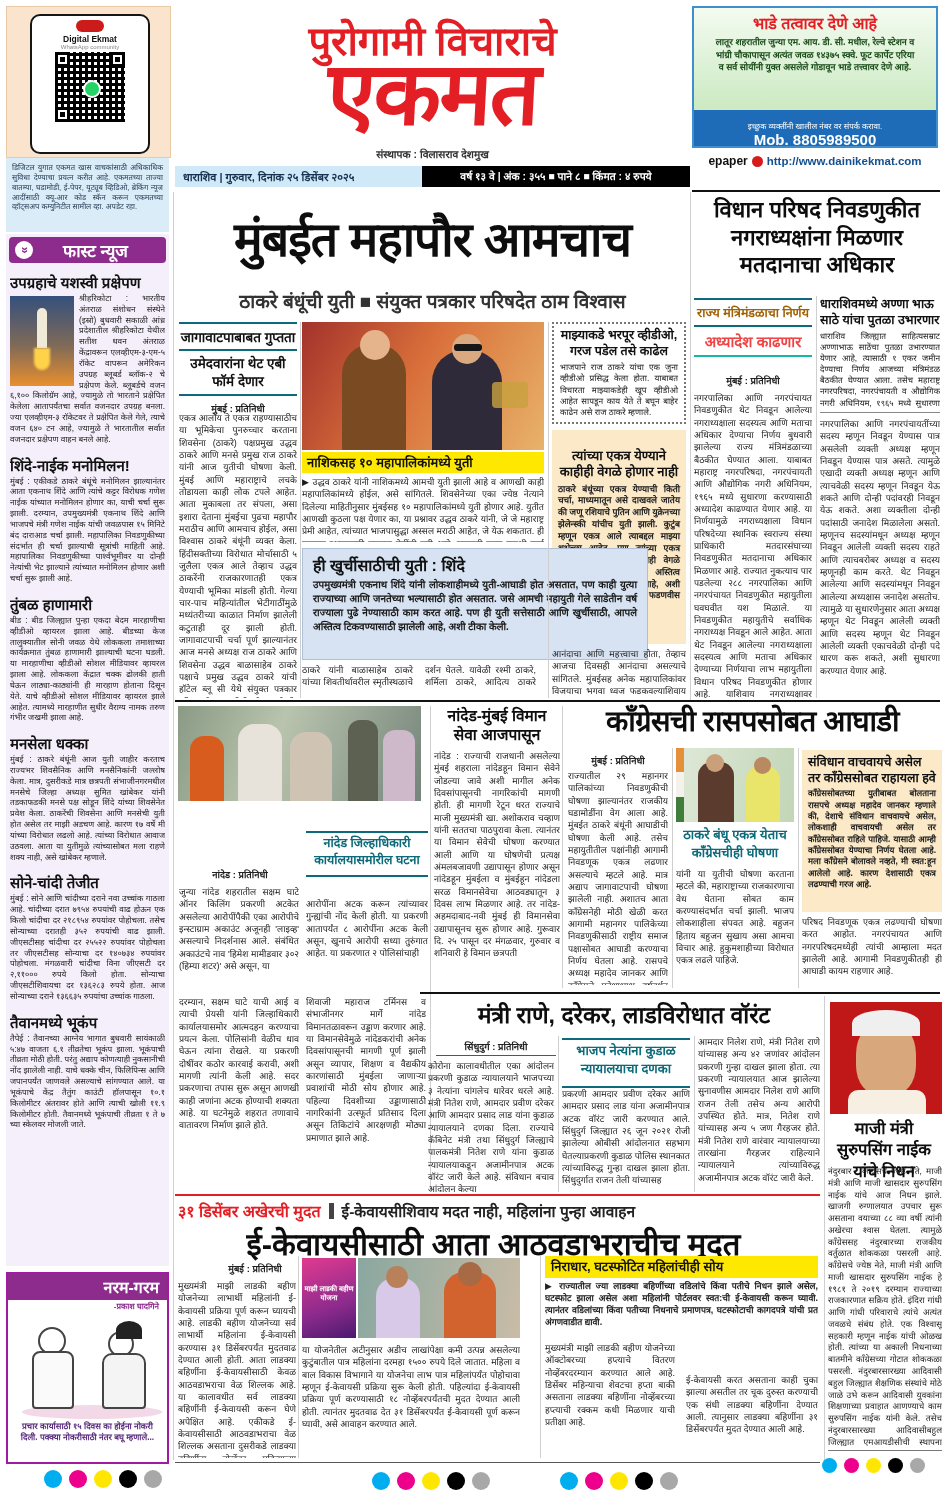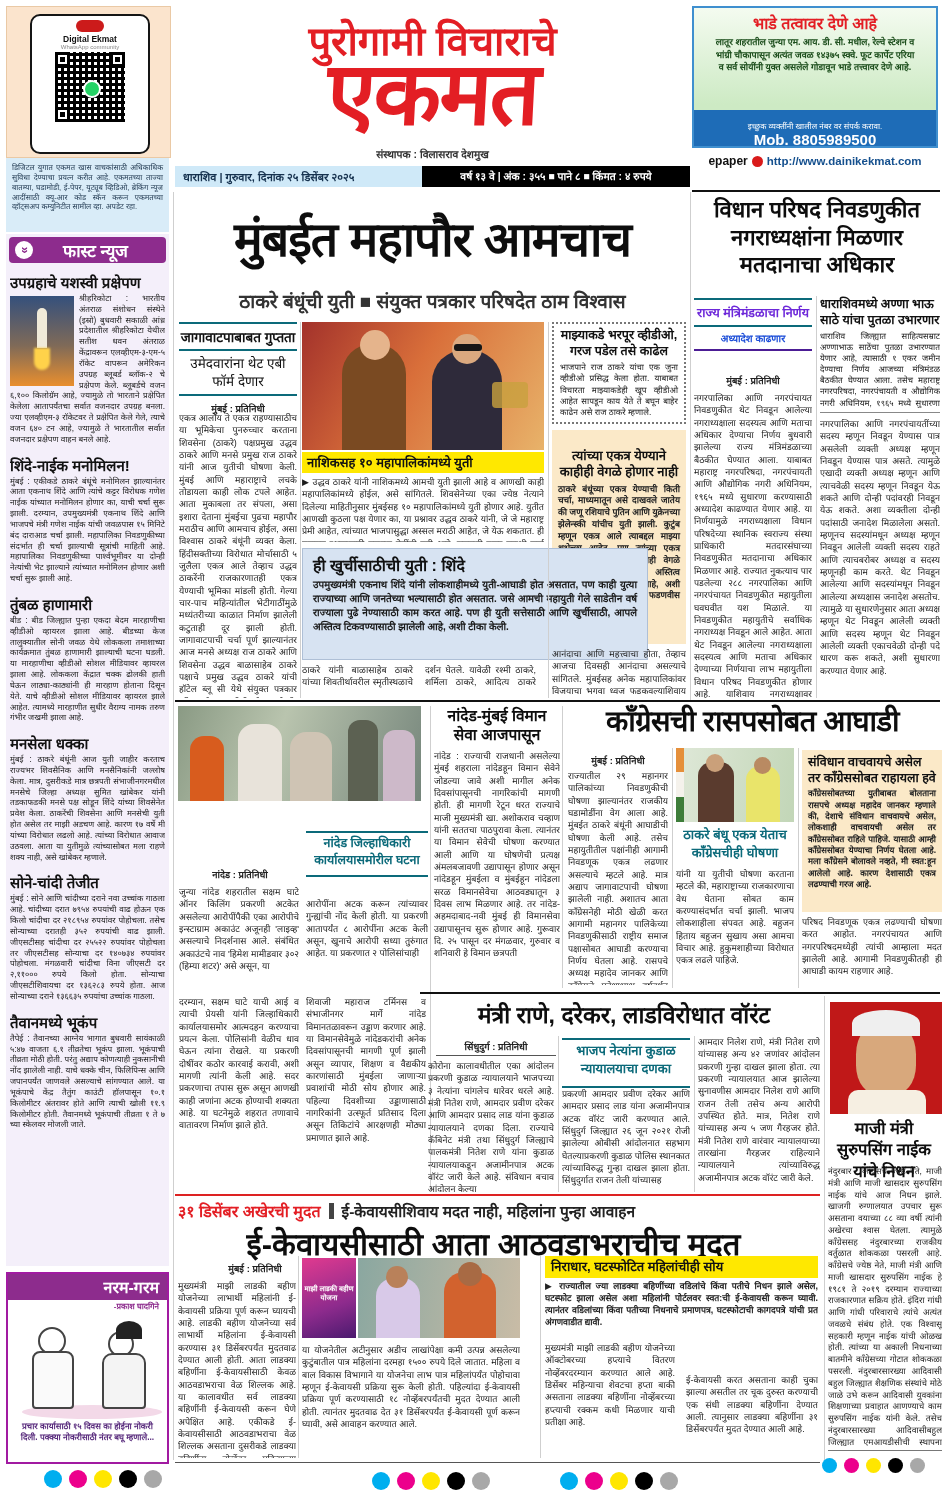--- a/index.html
+++ b/index.html
@@ -76,37 +76,37 @@
     <div style="flex:1;font-size:11px;font-weight:bold;color:#16324f;padding-left:8px;">धाराशिव | गुरुवार, दिनांक २५ डिसेंबर २०२५</div>
     <div style="width:268px;height:21px;background:#000;color:#fff;font-size:10.5px;font-weight:bold;text-align:center;line-height:21px;">वर्ष १३ वे | अंक : ३५५ ■ पाने ८ ■ किंमत : ४ रुपये</div>
   </div>
 
   <div class="abs hd" style="left:175px;top:190px;width:515px;height:95px;display:flex;align-items:center;justify-content:center;font-size:48px;white-space:nowrap;letter-spacing:-1px;">मुंबईत महापौर आमचाच</div>
   <div class="abs ctr" style="left:180px;top:288px;width:505px;height:26px;font-size:19px;font-weight:800;color:#333;">ठाकरे बंधूंची युती ■ संयुक्त पत्रकार परिषदेत ठाम विश्वास</div>
 
   <div class="hr" style="left:692px;top:190px;width:248px;height:2px;"></div>
   <div class="abs hd ctr" style="left:694px;top:196px;width:246px;height:96px;font-size:22px;line-height:1.25;">विधान परिषद निवडणुकीत नगराध्यक्षांना मिळणार मतदानाचा अधिकार</div>
   <div class="abs" style="left:694px;top:298px;width:118px;border-top:2px solid #0c6a7a;">
-    <div class="ctr" style="font-size:12.5px;font-weight:800;color:#6d28d9;padding:4px 0;border-bottom:2px solid #0c6a7a;">राज्य मंत्रिमंडळाचा निर्णय</div>
-    <div class="ctr" style="font-size:10px;font-weight:800;color:#1d4ed8;padding:4px 0;border-bottom:2px solid #4c1d95;">अध्यादेश काढणार</div>
+    <div class="ctr" style="font-size:12.5px;font-weight:800;color:#a16207;padding:4px 0;border-bottom:2px solid #0c6a7a;">राज्य मंत्रिमंडळाचा निर्णय</div>
+    <div class="ctr" style="font-size:15px;font-weight:800;color:#ef4444;padding:4px 0;border-bottom:2px solid #14b8a6;">अध्यादेश काढणार</div>
   </div>
   <div class="abs byline" style="left:694px;top:374px;width:118px;">मुंबई : प्रतिनिधी</div>
   <div class="abs bt" style="left:694px;top:392px;width:118px;height:306px;">नगरपालिका आणि नगरपंचायत निवडणुकीत थेट निवडून आलेल्या नगराध्यक्षाला सदस्यत्व आणि मताचा अधिकार देण्याचा निर्णय बुधवारी झालेल्या राज्य मंत्रिमंडळाच्या बैठकीत घेण्यात आला. याबाबत महाराष्ट्र नगरपरिषदा, नगरपंचायती आणि औद्योगिक नगरी अधिनियम, १९६५ मध्ये सुधारणा करण्यासाठी अध्यादेश काढण्यात येणार आहे. या निर्णयामुळे नगराध्यक्षाला विधान परिषदेच्या स्थानिक स्वराज्य संस्था प्राधिकारी मतदारसंघाच्या निवडणुकीत मतदानाचा अधिकार मिळणार आहे. राज्यात नुकत्याच पार पडलेल्या २८८ नगरपालिका आणि नगरपंचायत निवडणुकीत महायुतीला घवघवीत यश मिळाले. या निवडणुकीत महायुतीचे सर्वाधिक नगराध्यक्ष निवडून आले आहेत. आता थेट निवडून आलेल्या नगराध्यक्षाला सदस्यत्व आणि मताचा अधिकार देण्याच्या निर्णयाचा लाभ महायुतीला विधान परिषद निवडणुकीत होणार आहे. याशिवाय नगराध्यक्षावर अविश्वास ठराव मंजूर झाला तरी तो नगरसेवक म्हणून राहणार आहे.</div>
   <div class="abs" style="left:820px;top:296px;width:120px;height:112px;overflow:hidden;">
     <div style="font-size:12.5px;font-weight:800;color:#111;line-height:1.3;">धाराशिवमध्ये अण्णा भाऊ साठे यांचा पुतळा उभारणार</div>
     <div style="font-size:8.3px;line-height:1.35;color:#222;text-align:justify;margin-top:2px;">धाराशिव जिल्ह्यात साहित्यसम्राट अण्णाभाऊ साठेंचा पुतळा उभारण्यात येणार आहे, त्यासाठी १ एकर जमीन देण्याचा निर्णय आजच्या मंत्रिमंडळ बैठकीत घेण्यात आला. तसेच महाराष्ट्र नगरपरिषदा, नगरपंचायती व औद्योगिक नगरी अधिनियम, १९६५ मध्ये सुधारणा करण्यात येणार आहे.</div>
   </div>
   <div class="hr" style="left:820px;top:412px;width:120px;height:1px;background:#888;"></div>
   <div class="abs bt" style="left:820px;top:418px;width:120px;height:280px;">नगरपालिका आणि नगरपंचायतींच्या सदस्य म्हणून निवडून येण्यास पात्र असलेली व्यक्ती अध्यक्ष म्हणून निवडून येण्यास पात्र असते. त्यामुळे एखादी व्यक्ती अध्यक्ष म्हणून आणि त्याचवेळी सदस्य म्हणून निवडून येऊ शकते आणि दोन्ही पदांवरही निवडून येऊ शकते. अशा व्यक्तीला दोन्ही पदांसाठी जनादेश मिळालेला असतो. म्हणूनच सदस्यांमधून अध्यक्ष म्हणून निवडून आलेली व्यक्ती सदस्य राहते आणि त्याचबरोबर अध्यक्ष व सदस्य म्हणूनही काम करते. थेट निवडून आलेल्या आणि सदस्यांमधून निवडून आलेल्या अध्यक्षास जनादेश असतोच. त्यामुळे या सुधारणेनुसार आता अध्यक्ष म्हणून थेट निवडून आलेली व्यक्ती आणि सदस्य म्हणून थेट निवडून आलेली व्यक्ती एकाचवेळी दोन्ही पदे धारण करू शकते, अशी सुधारणा करण्यात येणार आहे.</div>
   <div class="vr" style="left:690px;top:192px;height:508px;"></div>
   <div class="vr" style="left:816px;top:296px;height:402px;"></div>
 
   <div class="abs" style="left:179px;top:322px;width:118px;">
     <div class="ctr" style="font-size:13.5px;font-weight:800;color:#111;border-top:2px solid #0c6a7a;padding:4px 0 3px 0;border-bottom:2px solid #0c6a7a;">जागावाटपाबाबत गुप्तता</div>
-    <div class="ctr" style="font-size:13.5px;font-weight:400;color:#111;padding:4px 0;border-bottom:2px solid #0c6a7a;line-height:1.3;">उमेदवारांना थेट एबी फॉर्म देणार</div>
+    <div class="ctr" style="font-size:13.5px;font-weight:700;color:#111;padding:4px 0;border-bottom:2px solid #0c6a7a;line-height:1.3;">उमेदवारांना थेट एबी फॉर्म देणार</div>
     <div class="byline" style="margin-top:6px;">मुंबई : प्रतिनिधी</div>
   </div>
   <div class="abs bt" style="left:179px;top:412px;width:118px;height:286px;">एकत्र आलोय ते एकत्र राहण्यासाठीच या भूमिकेचा पुनरुच्चार करताना शिवसेना (ठाकरे) पक्षप्रमुख उद्धव ठाकरे आणि मनसे प्रमुख राज ठाकरे यांनी आज युतीची घोषणा केली. मुंबई आणि महाराष्ट्राचे लचके तोडायला काही लोक टपले आहेत. आता मुकाबला तर संपला, असा इशारा देताना मुंबईचा पुढचा महापौर मराठीच आणि आमचाच होईल, असा विश्वास ठाकरे बंधूंनी व्यक्त केला. हिंदीसक्तीच्या विरोधात मोर्चासाठी ५ जुलैला एकत्र आले तेव्हाच उद्धव ठाकरेंनी राजकारणातही एकत्र येण्याची भूमिका मांडली होती. गेल्या चार-पाच महिन्यांतील भेटीगाठींमुळे मध्यंतरीच्या काळात निर्माण झालेली कटुताही दूर झाली होती. जागावाटपाची चर्चा पूर्ण झाल्यानंतर आज मनसे अध्यक्ष राज ठाकरे आणि शिवसेना उद्धव बाळासाहेब ठाकरे पक्षाचे प्रमुख उद्धव ठाकरे यांची हॉटेल ब्लू सी येथे संयुक्त पत्रकार परिषद घेऊन युतीची घोषणा केली. तत्पूर्वी राज ठाकरे आणि उद्धव</div>
 
   <div class="ph" style="left:302px;top:322px;width:242px;height:128px;background:linear-gradient(120deg,#a3322b 0%,#d96f3a 45%,#e8b36a 100%);">
     <div class="abs" style="left:40px;top:22px;width:64px;height:106px;background:#7a4a22;border-radius:30px 30px 0 0;"></div>
     <div class="abs" style="left:58px;top:8px;width:30px;height:30px;background:#e5b48c;border-radius:50%;"></div>
     <div class="abs" style="left:130px;top:28px;width:70px;height:100px;background:#2e2a3a;border-radius:32px 32px 0 0;"></div>
     <div class="abs" style="left:150px;top:12px;width:30px;height:30px;background:#dba97f;border-radius:50%;"></div>
     <div class="abs" style="left:152px;top:22px;width:28px;height:7px;background:#161616;border-radius:3px;"></div>

